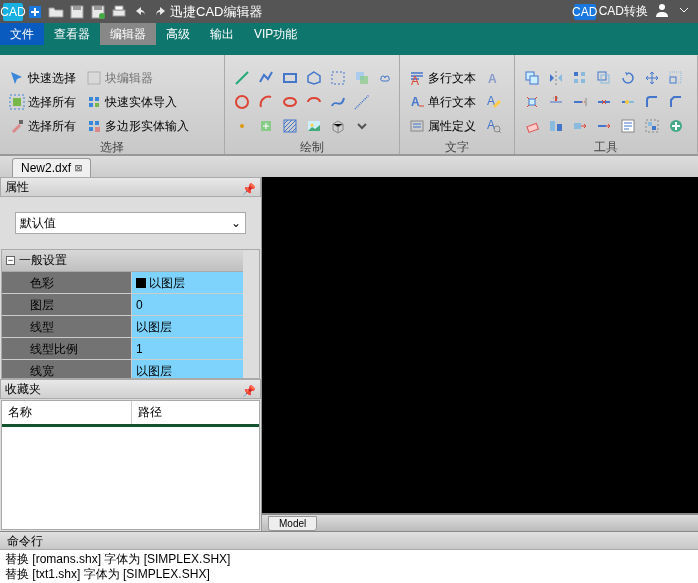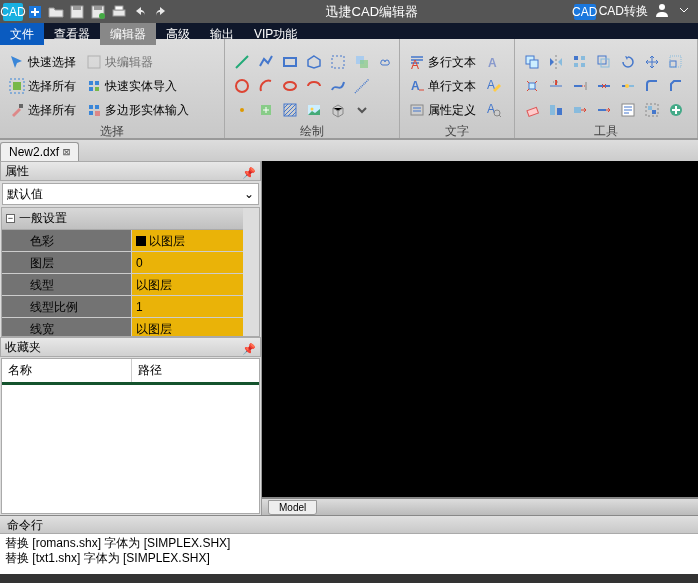--- a/index.html
+++ b/index.html
@@ -1,51 +1,51 @@
 <!DOCTYPE html>
 <html><head>
 <meta charset="utf-8">
 <style>
 *{box-sizing:border-box;margin:0;padding:0;font-family:"Microsoft YaHei",SimSun,Arial,sans-serif;font-size:12px;user-select:none}
 body{width:698px;height:583px;background:#333;overflow:hidden}
 .titlebar{height:23px;background:#555;display:flex;align-items:center;color:#fff}
 .qat{display:flex;gap:3px;padding-left:3px;align-items:center}
 .qat .ic{width:18px;height:18px;display:flex;align-items:center;justify-content:center;cursor:pointer}
 .appico{width:20px;height:18px;background:#18b0e0;color:#fff;font-size:9px;display:flex;align-items:center;justify-content:center;border-radius:2px}
-.title{flex:1;text-align:center;font-size:13px}
+.title{flex:1;text-align:left;font-size:13px}
 .tright{display:flex;align-items:center;gap:6px;padding-right:6px}
 .cadbtn{display:flex;align-items:center;gap:3px;cursor:pointer}
 .cadico{width:22px;height:16px;background:#1a77dd;border-radius:2px;display:flex;align-items:center;justify-content:center;font-size:8px;color:#fff}
-.menubar{height:16px;background:#0f172a;display:flex}
+.menubar{height:32px;background:#0f766e;display:flex}
 .tab{padding:0 10px;height:22px;line-height:22px;color:#fff;cursor:pointer}
 .tab.file{background:#0a5bc0}
 .tab.active{background:#888}
 .ribbon{height:100px;background:linear-gradient(#dedede,#c8c8c8);border-bottom:1px solid #999;display:flex}
 .rgroup{border-right:1px solid #aaa;display:flex;flex-direction:column;padding:12px 4px 0}
 .rgroup .body{flex:1;display:flex}
 .rgroup .lbl{text-align:center;color:#444;font-size:12px;padding:2px 0}
 .col{display:flex;flex-direction:column;gap:2px;padding:0 2px}
 .rowbtns{display:flex;gap:2px}
 .rbtn{display:flex;align-items:center;gap:3px;height:22px;padding:0 3px;cursor:pointer}
 .ibtn{width:22px;height:22px;display:flex;align-items:center;justify-content:center;cursor:pointer}
 .ico{width:16px;height:16px}
-.filetabs{height:22px;background:linear-gradient(#ddd,#ccc);display:flex;align-items:end;padding-left:0;border-top:1px solid #999}
+.filetabs{height:22px;background:linear-gradient(#ddd,#ccc);display:flex;align-items:end;padding-left:12px;border-top:1px solid #999}
 .ftab{background:#f0f0f0;border:1px solid #999;border-bottom:none;border-radius:3px 3px 0 0;padding:2px 8px;display:flex;align-items:center;gap:4px;cursor:pointer}
 .ftab .x{font-family:monospace;color:#666;cursor:pointer}
 .workarea{display:flex;height:354px}
 .leftpanel{width:262px;display:flex;flex-direction:column;background:#ddd;border-right:1px solid #999}
 .panehdr{height:20px;background:linear-gradient(#e8e8e8,#d0d0d0);border:1px solid #aaa;display:flex;align-items:flex-end;padding:0 4px;justify-content:space-between}
 .pin{font-size:11px;cursor:pointer}
-.combo{height:22px;background:#fff;border:1px solid #aaa;margin:2px;display:flex;align-items:center;padding:0 4px;justify-content:space-between;cursor:pointer}
+.combo{height:22px;background:#fff;border:1px solid #aaa;margin:15px;display:flex;align-items:center;padding:0 4px;justify-content:space-between;cursor:pointer}
 .propgrid{flex:1;background:#e8e8e8;border:1px solid #aaa;margin:0 1px;overflow:auto;position:relative}
 .grouphdr{background:linear-gradient(#d8d8d8,#c0c0c0);border-bottom:1px solid #aaa;padding:2px 4px;display:flex;align-items:center;gap:4px}
 .minus{width:9px;height:9px;border:1px solid #666;background:#fff;display:flex;align-items:center;justify-content:center;font-size:9px;line-height:1;cursor:pointer}
 .proprow{display:flex;border-bottom:1px solid #ccc;height:22px}
 .proprow .k{width:130px;padding-left:28px;line-height:22px;background:#737373;border-right:1px solid #ccc}
-.proprow .v{flex:1;padding-left:4px;line-height:22px;background:#eab308;display:flex;align-items:center;gap:3px}
+.proprow .v{flex:1;padding-left:4px;line-height:22px;background:#7dd3fc;display:flex;align-items:center;gap:3px}
 .sw{width:10px;height:10px;background:#000;display:inline-block}
 .scrolly{position:absolute;right:0;top:0;bottom:0;width:16px;background:#ddd}
 .favlist{background:#fff;border:1px solid #aaa;margin:1px;flex:1;min-height:120px}
 .favhdr{display:flex;border-bottom:3px solid #14532d}
 .favhdr div{padding:3px 6px}
 .favhdr div:first-child{width:130px;border-right:1px solid #ccc}
 .canvas{flex:1;background:#000;position:relative}
 .modeltabs{position:absolute;bottom:0;left:0;right:0;height:18px;background:linear-gradient(#ddd,#bbb);display:flex;align-items:end;padding-left:6px;border-top:2px solid #888}
 .mtab{background:#eee;border:1px solid #999;border-radius:0 0 3px 3px;padding:1px 10px;cursor:pointer;font-size:10px}
 .cmdline{border-top:1px solid #888}

